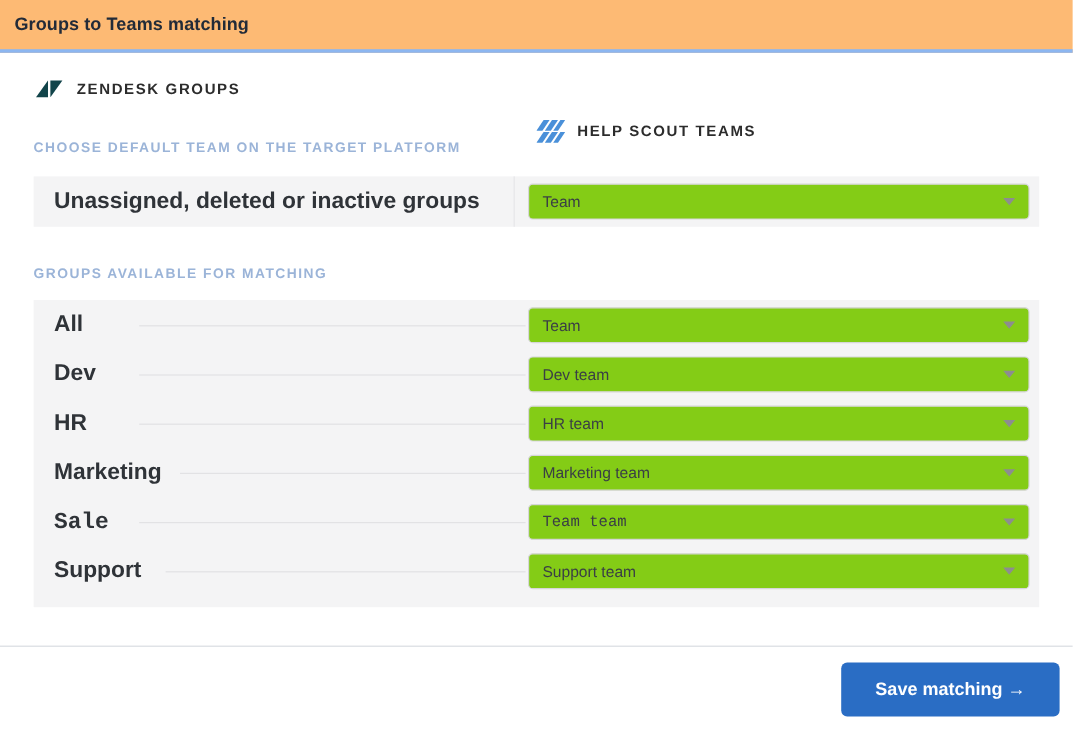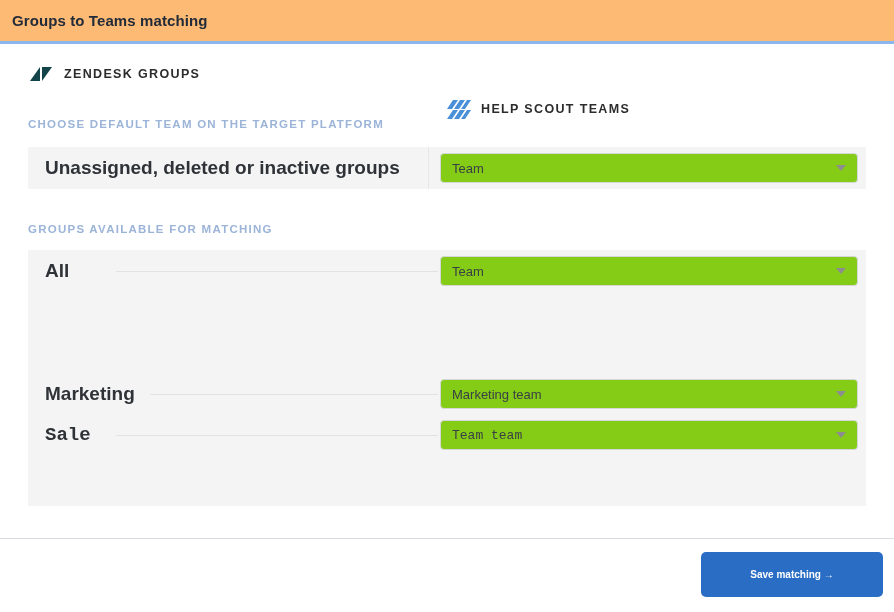--- a/index.html
+++ b/index.html
@@ -184,21 +184,21 @@
     position: absolute;
     left: 701px;
     top: 552px;
     width: 182px;
     height: 45px;
     background: #2a6dc4;
     border: none;
     border-radius: 5px;
     color: #ffffff;
     font-family: "Liberation Sans", sans-serif;
-    font-size: 10px;
+    font-size: 15px;
     font-weight: bold;
     cursor: pointer;
     white-space: nowrap;
   }
 </style>
 </head>
 <body>
 
 <div id="app">
 
@@ -254,39 +254,63 @@
 
     <div class="row" style="top:0px;">
       <span class="row-label">All</span>
       <span class="row-line" style="left:88px;"></span>
       <div class="select select-row">
         <span class="select-value">Team</span>
         <span class="select-arrow"></span>
       </div>
     </div>
 
-
+    <div class="row" style="top:41px;">
+      <span class="row-label">Dev</span>
+      <span class="row-line" style="left:88px;"></span>
+      <div class="select select-row">
+        <span class="select-value">Dev team</span>
+        <span class="select-arrow"></span>
+      </div>
+    </div>
+
+    <div class="row" style="top:82px;">
+      <span class="row-label">HR</span>
+      <span class="row-line" style="left:88px;"></span>
+      <div class="select select-row">
+        <span class="select-value">HR team</span>
+        <span class="select-arrow"></span>
+      </div>
+    </div>
 
     <div class="row" style="top:123px;">
       <span class="row-label">Marketing</span>
       <span class="row-line" style="left:122px;"></span>
       <div class="select select-row">
         <span class="select-value">Marketing team</span>
         <span class="select-arrow"></span>
       </div>
     </div>
 
     <div class="row" style="top:164px;font-family:Liberation Mono, monospace;">
       <span class="row-label">Sale</span>
       <span class="row-line" style="left:88px;"></span>
       <div class="select select-row">
         <span class="select-value">Team team</span>
         <span class="select-arrow"></span>
       </div>
     </div>
 
+    <div class="row" style="top:205px;">
+      <span class="row-label">Support</span>
+      <span class="row-line" style="left:110px;"></span>
+      <div class="select select-row">
+        <span class="select-value">Support team</span>
+        <span class="select-arrow"></span>
+      </div>
+    </div>
 
   </div>
 
   <div class="footer-divider"></div>
   <button class="save-button">Save matching →</button>
 
 </div>
 
 </body></html>

